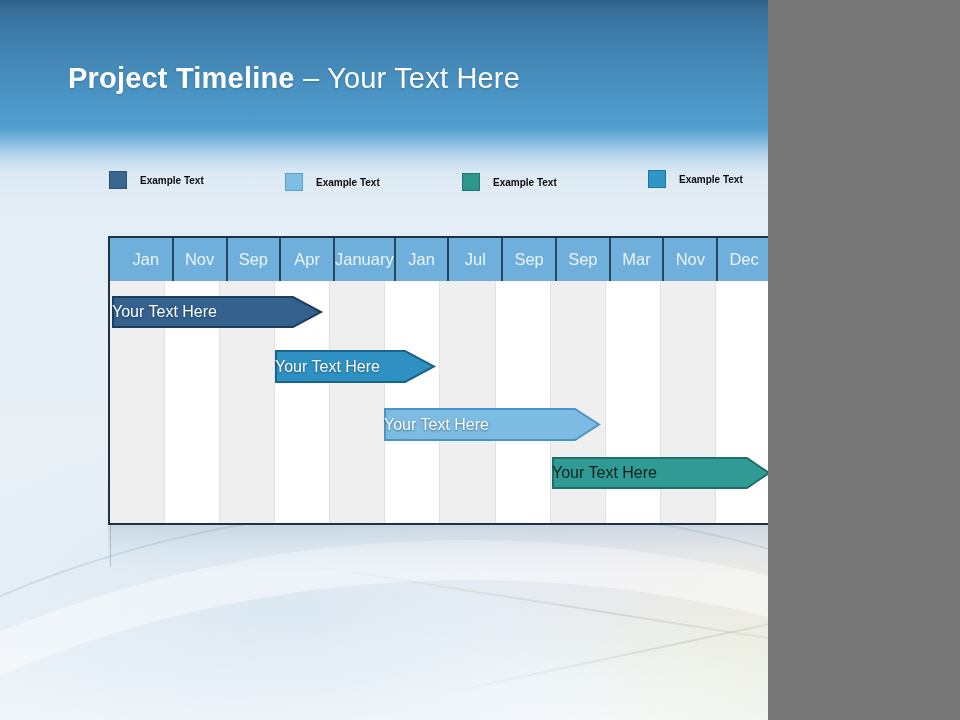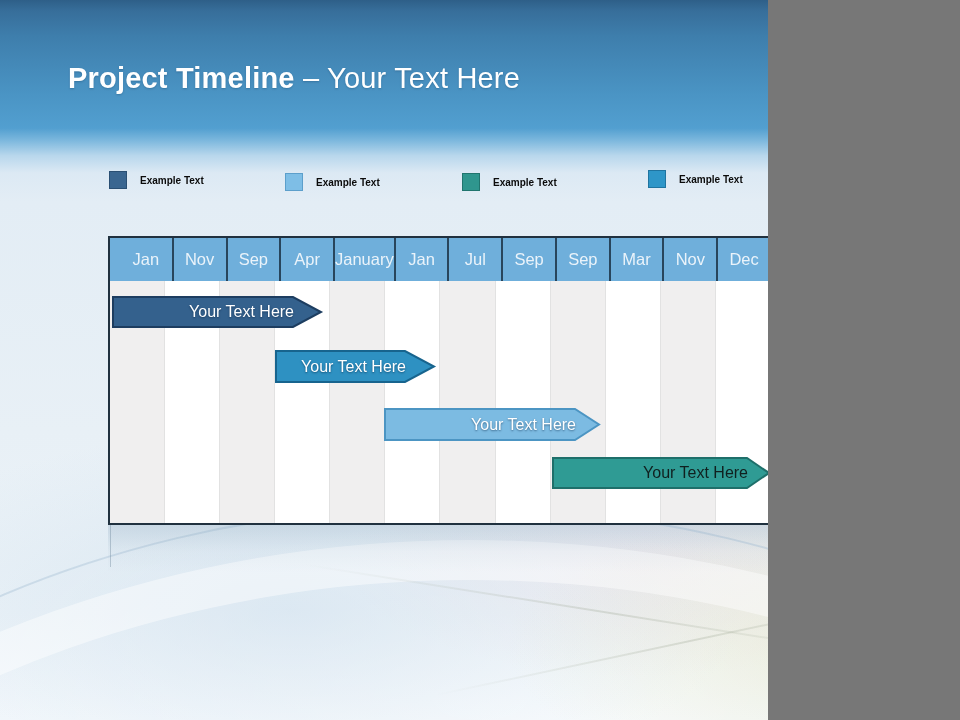--- a/index.html
+++ b/index.html
@@ -58,21 +58,21 @@
   .tl-col{flex:1;border-right:1px solid #E2E2E2;box-sizing:border-box;}
   .tl-col.stripe{background:var(--stripe,#F0EFEF);}
   .tl-col:last-child{border-right:none;}
 
   
   .arrow-svg{position:absolute;left:770px;top:236px;}
 
   
   .bar{position:absolute;}
   .bar svg{position:absolute;left:0;top:0;overflow:visible;}
-  .bar-label{position:absolute;left:0;top:0;text-align:right;font-size:16px;white-space:nowrap;}
+  .bar-label{position:absolute;left:0;top:0;text-align:left;font-size:16px;white-space:nowrap;}
   .bar-label.shadowed{text-shadow:0 1px 2px rgba(0,30,60,0.55);}
 
   
   .refl{position:absolute;left:108px;top:525px;width:662px;height:48px;
     background:linear-gradient(180deg,rgba(140,168,190,0.30),rgba(140,168,190,0.07) 55%,transparent);}
   .refl-edge{position:absolute;left:110px;top:525px;width:1px;height:42px;background:rgba(110,135,155,0.40);}
   .refl-slant{position:absolute;left:770px;top:525px;width:1px;height:95px;
     background:linear-gradient(180deg,rgba(90,110,130,0.45),transparent);
     transform:rotate(-38deg);transform-origin:top left;}
 </style>

